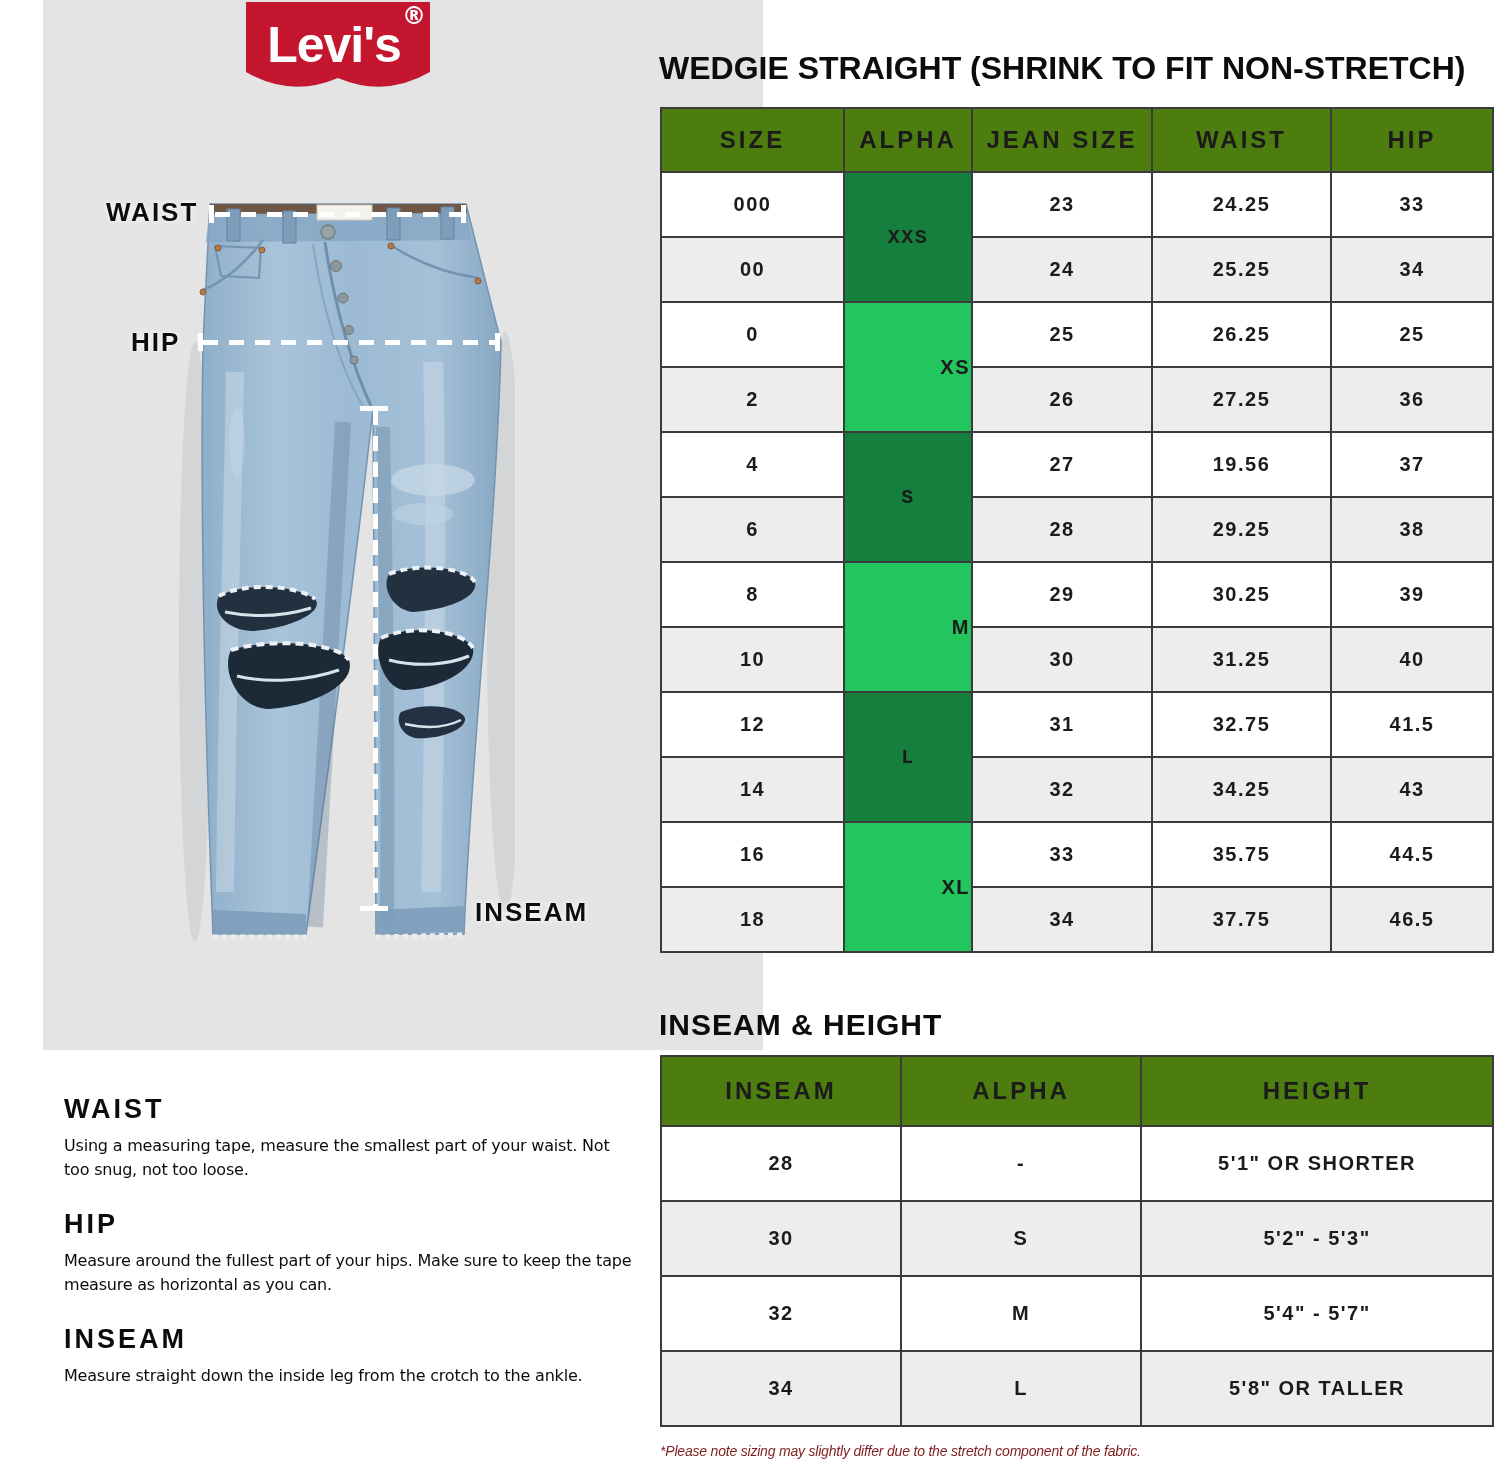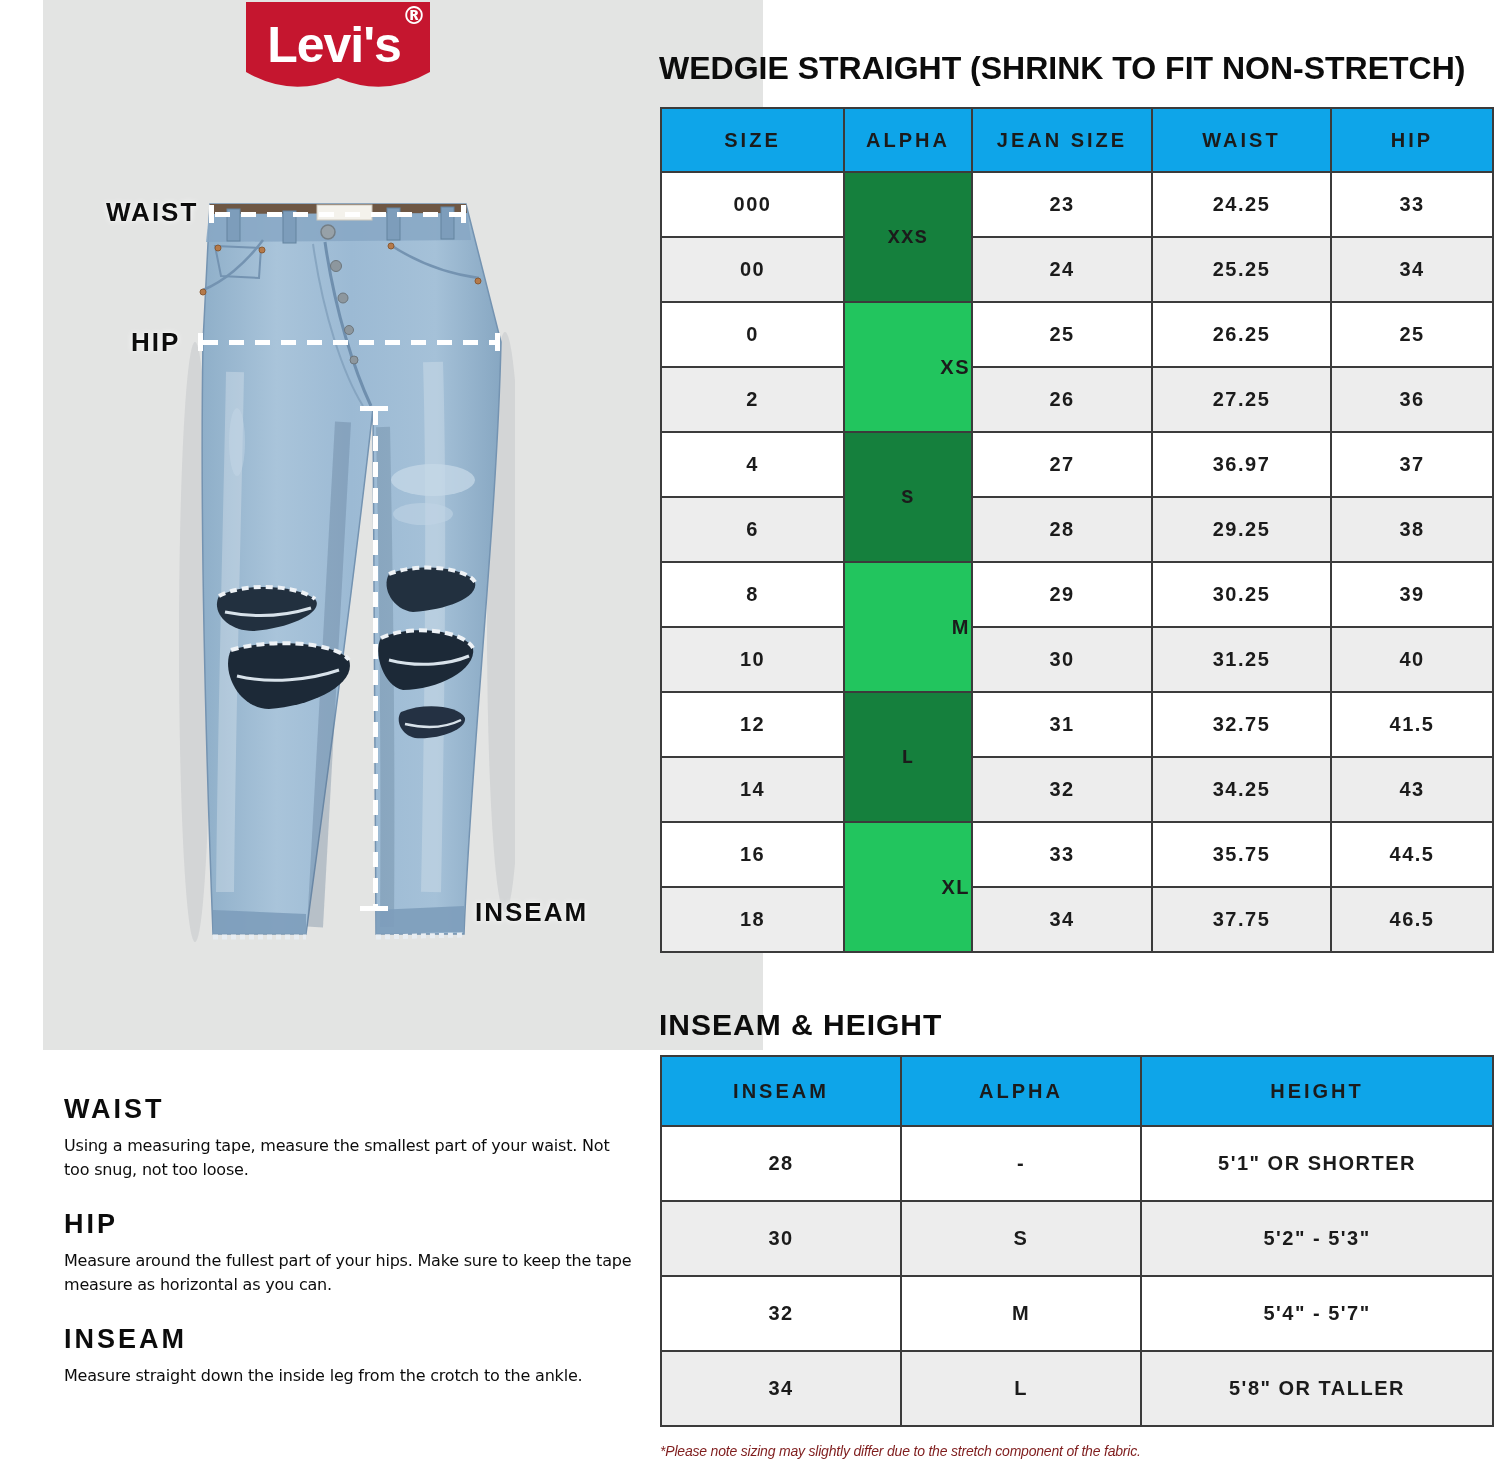--- a/index.html
+++ b/index.html
@@ -34,21 +34,21 @@
   .guide p{font-size:16px;line-height:1.5;margin:8px 0 27px 0;font-weight:normal;
     font-family:"DejaVu Sans",sans-serif;letter-spacing:-0.2px;}
   
   .chart-title{position:absolute;left:659px;top:50px;font-size:32px;font-weight:800;
     letter-spacing:0px;color:#0c0c0c;white-space:nowrap;}
   .section-title{position:absolute;left:659px;top:1008px;font-size:30px;font-weight:800;
     letter-spacing:1px;color:#0c0c0c;text-align:right;}
   table{border-collapse:collapse;table-layout:fixed;position:absolute;}
   td,th{border:2px solid #3b3b3b;text-align:center;vertical-align:middle;
     font-weight:bold;color:#1b1b1b;overflow:hidden;}
-  th{background:#0ea5e9;font-size:20px;letter-spacing:3px;margin-left:11px;}
+  th{background:#4d7c0f;font-size:24px;letter-spacing:3px;margin-left:11px;}
   td{font-size:20px;letter-spacing:1.5px;}
   #size-table{left:660px;top:107px;width:832px;}
   #size-table th{height:60px;}
   #size-table td{height:61px;margin-left:28px;}
   #inseam-table{left:660px;top:1055px;width:832px;}
   #inseam-table th{height:66px;}
   #inseam-table td{height:71px;}
   .r-w td{background:#ffffff;}
   .r-g td{background:#ededed;}
   td.a-w{background:#15803d;font-family:Liberation Mono, monospace;}
@@ -215,21 +215,21 @@
     <tr class="r-g">
       <td>2</td>
       <td>26</td>
       <td>27.25</td>
       <td>36</td>
     </tr>
     <tr class="r-w">
       <td>4</td>
       <td class="a-w" rowspan="2">S</td>
       <td>27</td>
-      <td>36.97</td>
+      <td>19.56</td>
       <td>37</td>
     </tr>
     <tr class="r-g">
       <td>6</td>
       <td>28</td>
       <td>29.25</td>
       <td>38</td>
     </tr>
     <tr class="r-w">
       <td>8</td>

